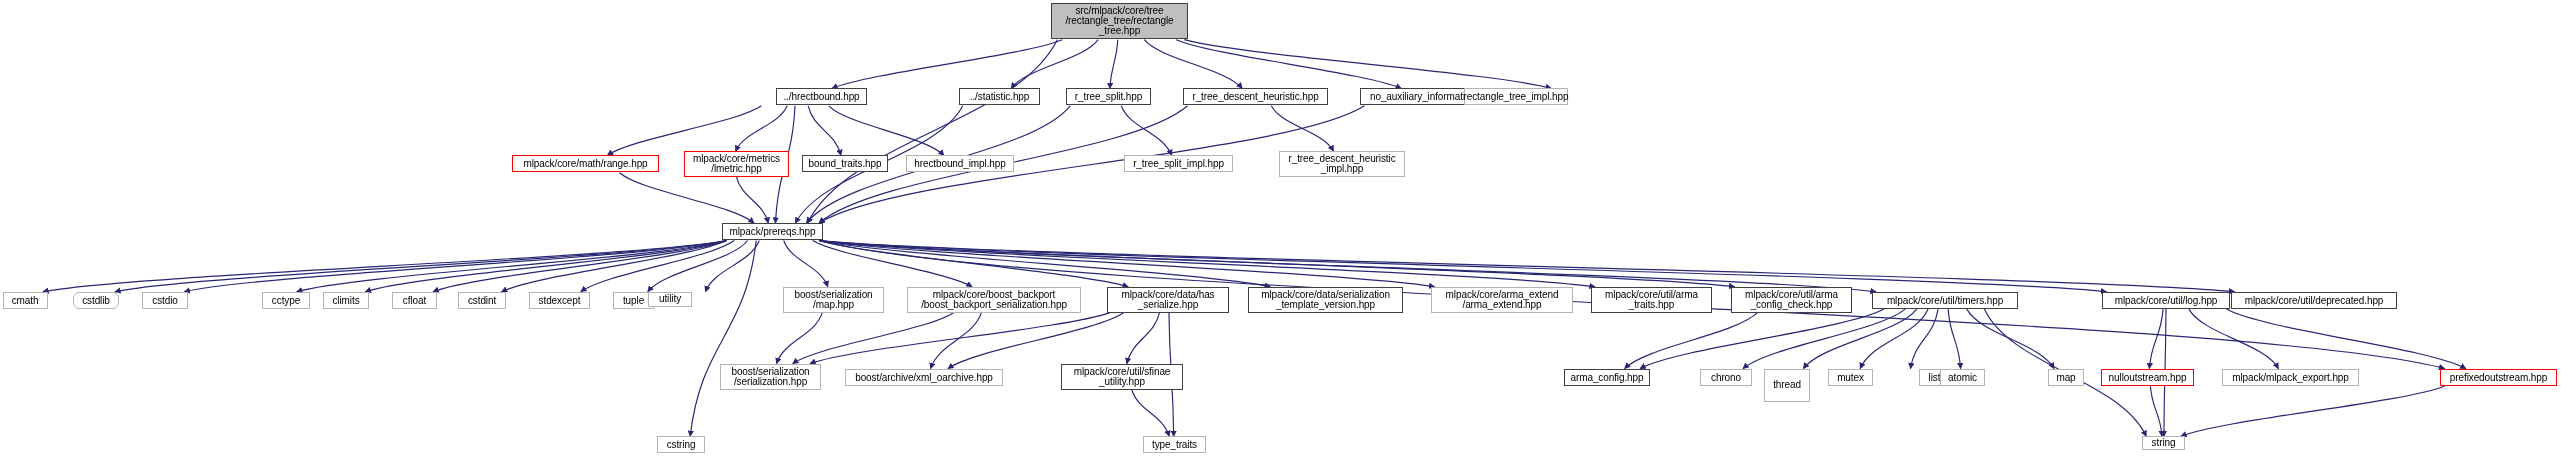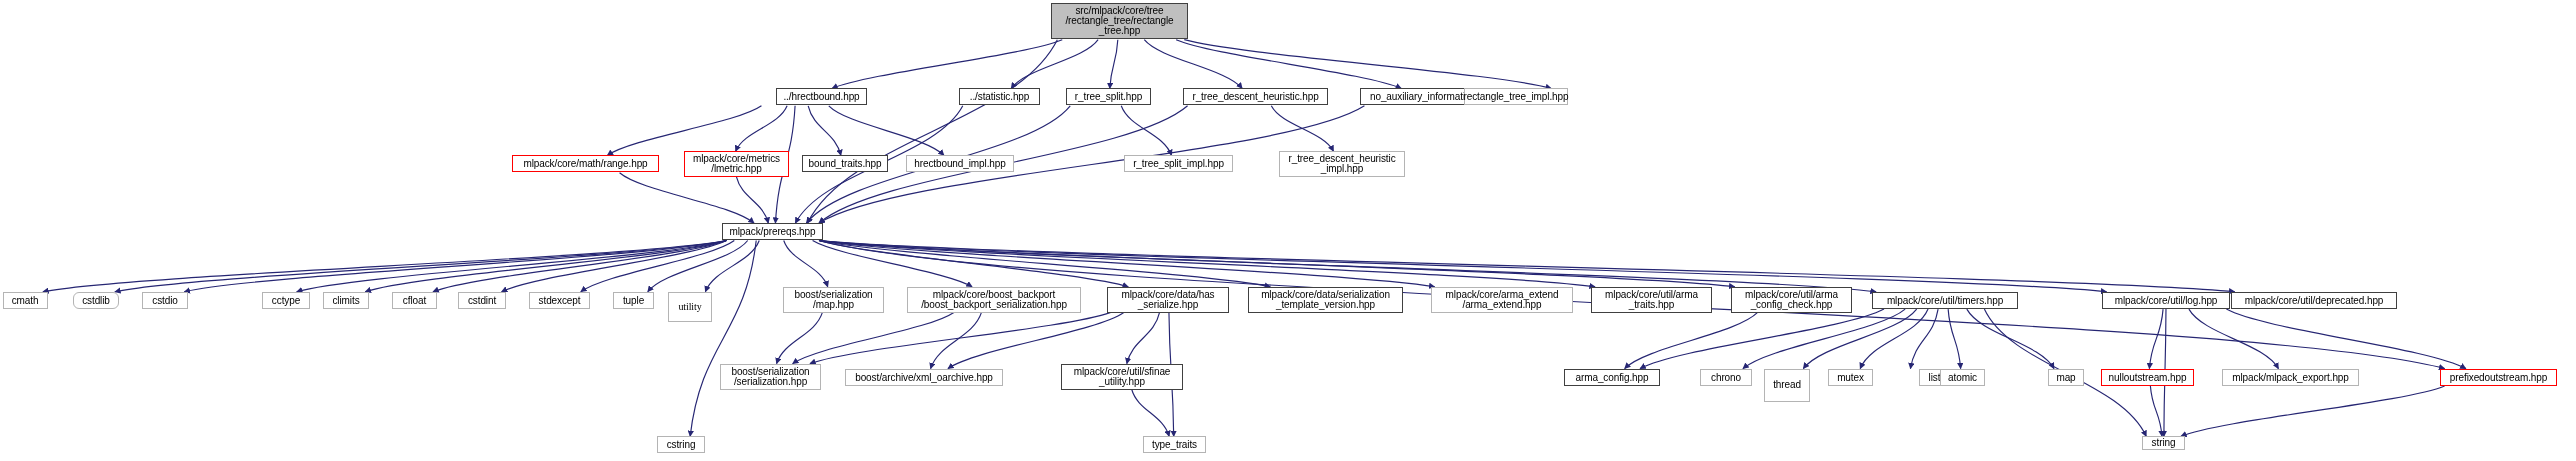--- a/index.html
+++ b/index.html
@@ -145,21 +145,21 @@
       <div class="node b-black" style="left: 722px; top: 223px; width: 101px; height: 17.4px;">mlpack/prereqs.hpp</div>
       <div class="node b-grey" style="left: 2.5px; top: 292px; width: 45px; height: 17.4px;">cmath</div>
       <div class="node b-grey" style="left: 73px; top: 292px; width: 46px; height: 17.4px; border-radius: 6px;">cstdlib</div>
       <div class="node b-grey" style="left: 142px; top: 292px; width: 46px; height: 17.4px;">cstdio</div>
       <div class="node b-grey" style="left: 253px; top: 292px; width: 48px; height: 17.4px; margin-left: 9px;">cctype</div>
       <div class="node b-grey" style="left: 323px; top: 292px; width: 46px; height: 17.4px;">climits</div>
       <div class="node b-grey" style="left: 392px; top: 292px; width: 45px; height: 17.4px;">cfloat</div>
       <div class="node b-grey" style="left: 458px; top: 292px; width: 48px; height: 17.4px;">cstdint</div>
       <div class="node b-grey" style="left: 529px; top: 292px; width: 61px; height: 17.4px;">stdexcept</div>
       <div class="node b-grey" style="left: 613px; top: 292px; width: 41px; height: 17.4px;">tuple</div>
-      <div class="node b-grey" style="left: 668px; top: 292px; width: 44px; height: 30px; font-family: Liberation Serif, serif;">utility</div>
+      <div class="node b-grey" style="left: 648px; top: 292px; width: 44px; height: 15px;">utility</div>
       <div class="node b-grey" style="left: 783px; top: 287px; width: 101px; height: 26px;">boost/serialization
 /map.hpp</div>
       <div class="node b-grey" style="left: 907px; top: 287px; width: 174px; height: 26px;">mlpack/core/boost_backport
 /boost_backport_serialization.hpp</div>
       <div class="node b-black" style="left: 1107px; top: 287px; width: 122px; height: 26px;">mlpack/core/data/has
 _serialize.hpp</div>
       <div class="node b-black" style="left: 1248px; top: 287px; width: 155px; height: 26px;">mlpack/core/data/serialization
 _template_version.hpp</div>
       <div class="node b-grey" style="left: 1431px; top: 287px; width: 142px; height: 26px;">mlpack/core/arma_extend
 /arma_extend.hpp</div>
@@ -168,21 +168,21 @@
       <div class="node b-black" style="left: 1731px; top: 287px; width: 121px; height: 26px;">mlpack/core/util/arma
 _config_check.hpp</div>
       <div class="node b-black" style="left: 1872px; top: 292px; width: 146px; height: 17.4px;">mlpack/core/util/timers.hpp</div>
       <div class="node b-black" style="left: 2102px; top: 292px; width: 128px; height: 17.4px;">mlpack/core/util/log.hpp</div>
       <div class="node b-black" style="left: 2231px; top: 292px; width: 166px; height: 17.4px;">mlpack/core/util/deprecated.hpp</div>
       <div class="node b-grey" style="left: 720px; top: 364px; width: 101px; height: 26px;">boost/serialization
 /serialization.hpp</div>
       <div class="node b-grey" style="left: 845px; top: 369px; width: 158px; height: 17.4px;">boost/archive/xml_oarchive.hpp</div>
       <div class="node b-black" style="left: 1061px; top: 364px; width: 122px; height: 26px;">mlpack/core/util/sfinae
 _utility.hpp</div>
-      <div class="node b-black" style="left: 1564px; top: 369px; width: 96px; height: 17.4px;">arma_config.hpp</div>
+      <div class="node b-black" style="left: 1564px; top: 369px; width: 86px; height: 17.4px;">arma_config.hpp</div>
       <div class="node b-grey" style="left: 1700px; top: 369px; width: 52px; height: 17.4px;">chrono</div>
       <div class="node b-grey" style="left: 1764px; top: 369px; width: 46px; height: 33px;">thread</div>
       <div class="node b-grey" style="left: 1828px; top: 369px; width: 45px; height: 17.4px;">mutex</div>
       <div class="node b-grey" style="left: 1891px; top: 369px; width: 31px; height: 17.4px; margin-left: 28px;">list</div>
       <div class="node b-grey" style="left: 1940px; top: 369px; width: 45px; height: 17.4px;">atomic</div>
       <div class="node b-grey" style="left: 2048px; top: 369px; width: 36px; height: 17.4px;">map</div>
       <div class="node b-red" style="left: 2101px; top: 369px; width: 93px; height: 17.4px;">nulloutstream.hpp</div>
       <div class="node b-grey" style="left: 2222px; top: 369px; width: 137px; height: 17.4px;">mlpack/mlpack_export.hpp</div>
       <div class="node b-red" style="left: 2440px; top: 369px; width: 117px; height: 17.4px;">prefixedoutstream.hpp</div>
       <div class="node b-grey" style="left: 657px; top: 436px; width: 48px; height: 17.4px;">cstring</div>

